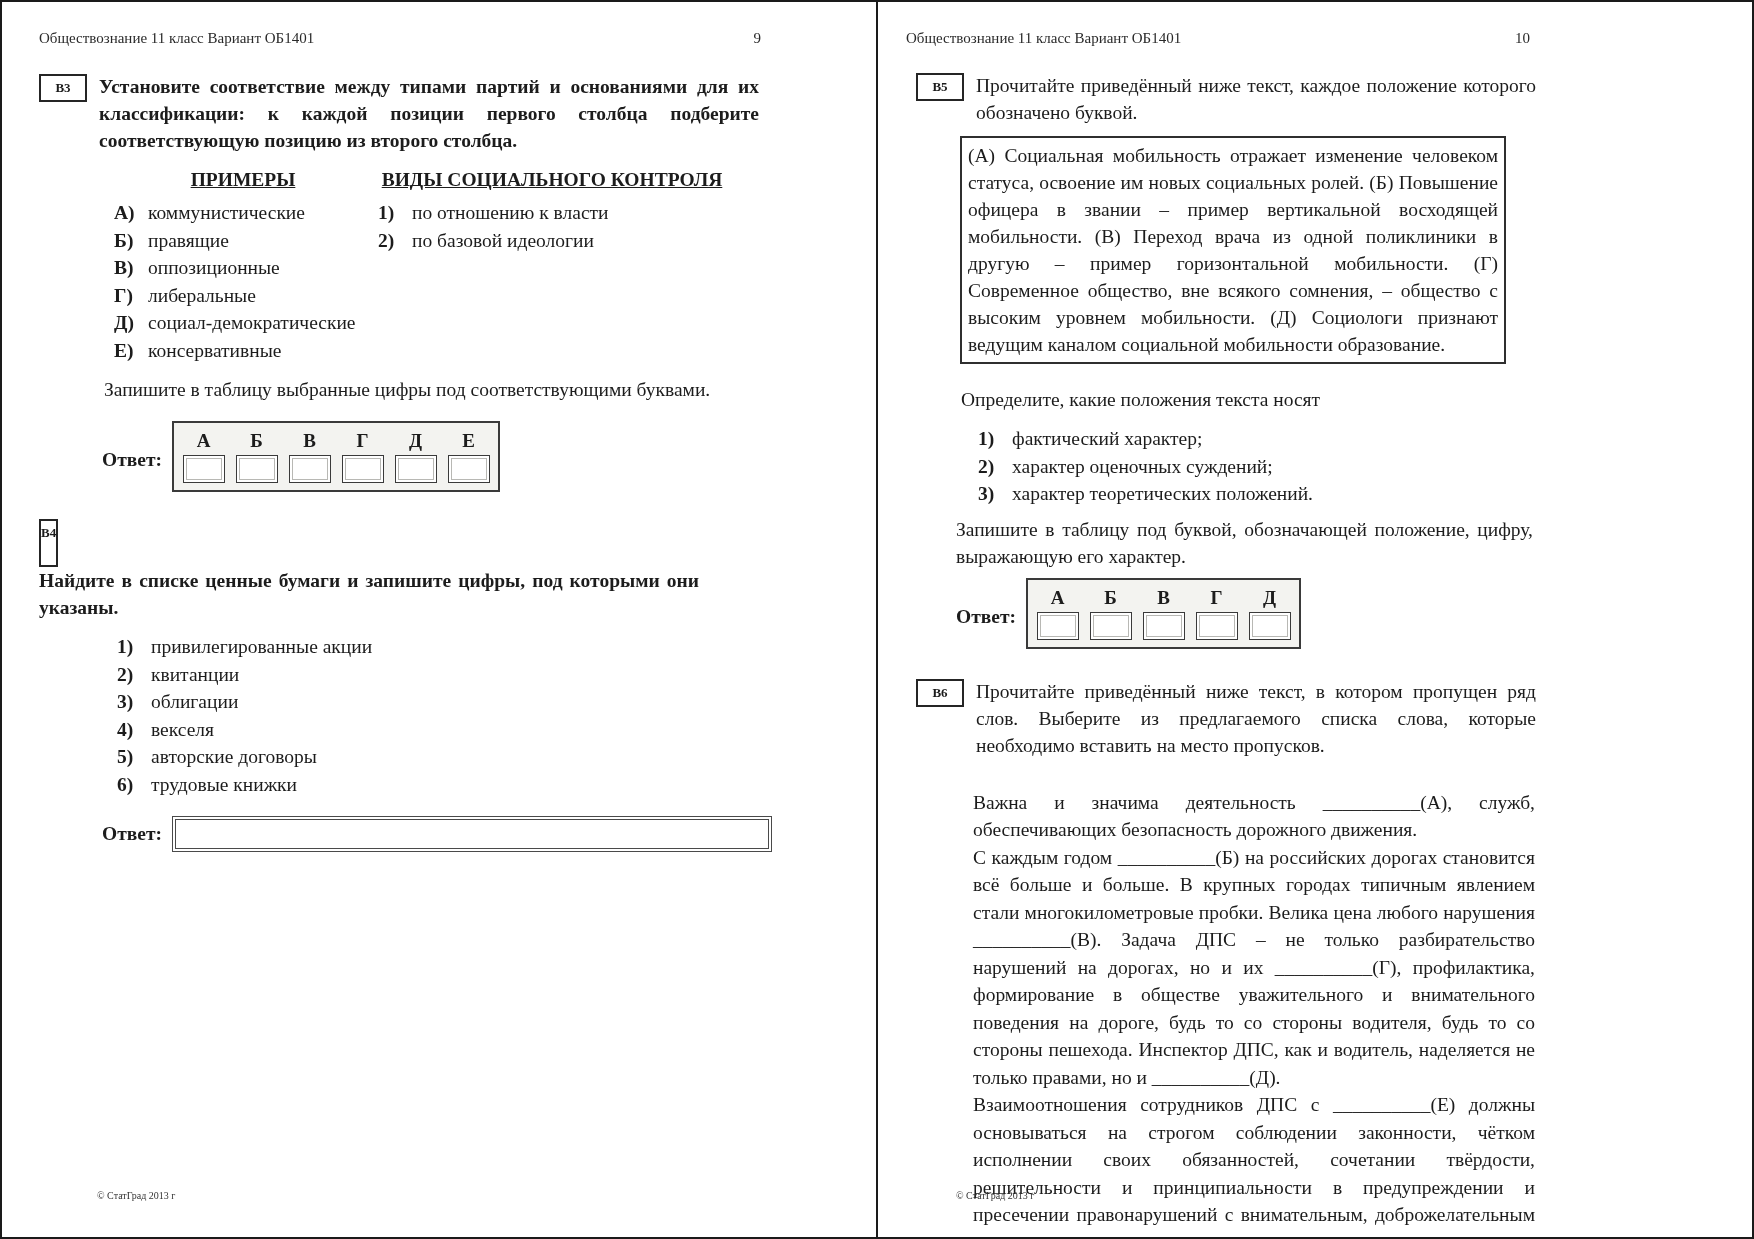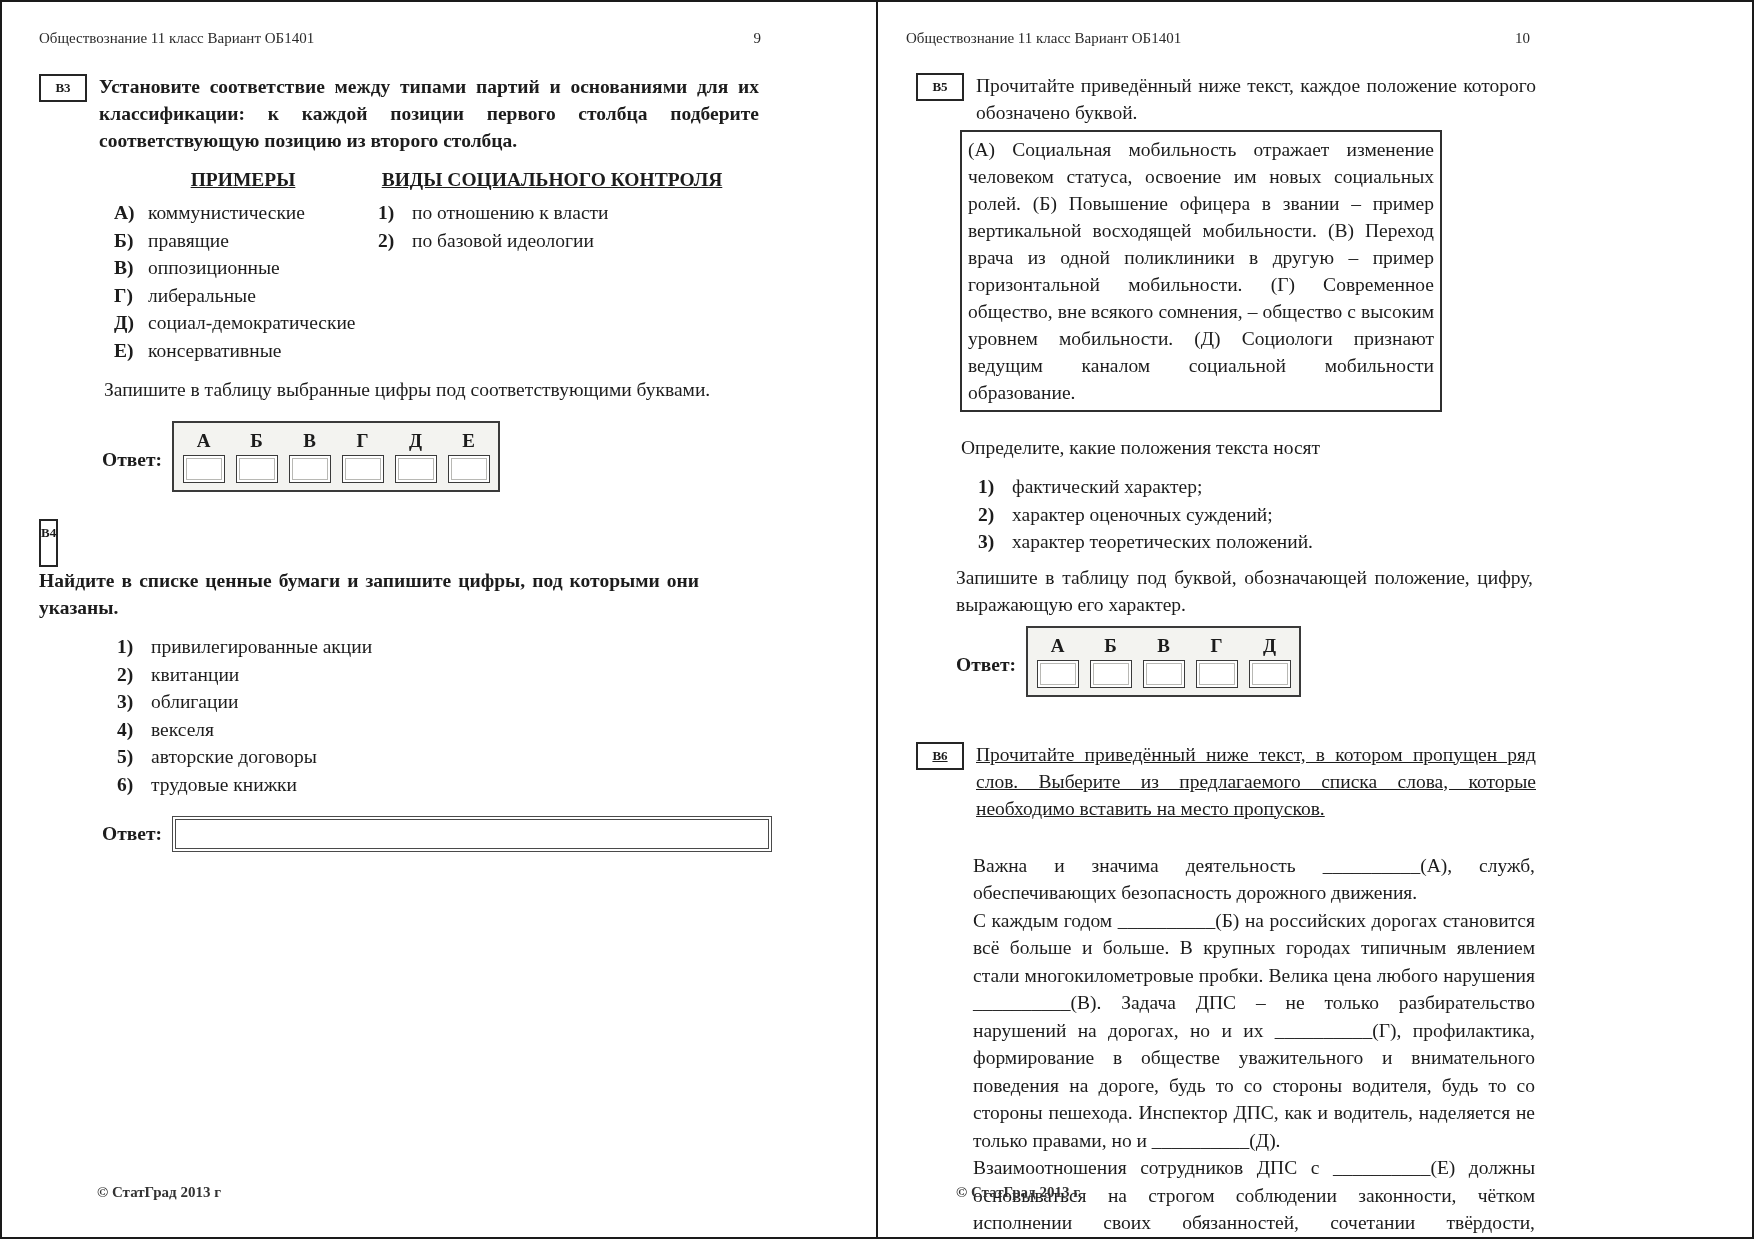--- a/index.html
+++ b/index.html
@@ -66,36 +66,36 @@
 
   
   .numlist { margin-top: 12px; }
   .page-9 .numlist { margin-left: 115px; }
   .page-10 .numlist { margin-left: 100px; }
   .ni { display: flex; line-height: 27.5px; }
   .ni .k { width: 34px; font-weight: bold; flex: 0 0 34px; }
 
   
   .textbox {
-    margin: 4px 0 0 82px; width: 482px;
+    margin: 10px 0 0 82px; width: 546px;
     border: 2px solid #2f2f2f; padding: 4px 6px;
     line-height: 27px; text-align: justify;
   }
   .subq { margin: 22px 0 0 83px; line-height: 27px; }
 
   
   .b6-body { margin: 30px 0 0 95px; width: 562px; }
   .b6-body p { margin: 0; line-height: 27.5px; text-align: justify; }
 
-  .footer { position: absolute; bottom: 38px; font-size: 15px; color: #333; font-weight: bold; }
+  .footer { position: absolute; bottom: 38px; font-size: 10px; color: #333; }
   .page-9 .footer { left: 95px; }
   .page-10 .footer { left: 78px; }
 
   .gap-b4 { margin-top: 26px; flex-direction: column; }
-  .gap-b6 { margin-top: 44px; text-decoration: underline; }
+  .gap-b6 { margin-top: 29px; }
 </style>
 </head>
 <body>
 
 <div class="frame"></div>
 <div class="divider"></div>
 
 <div class="page page-9">
 
   <div class="page-header">

